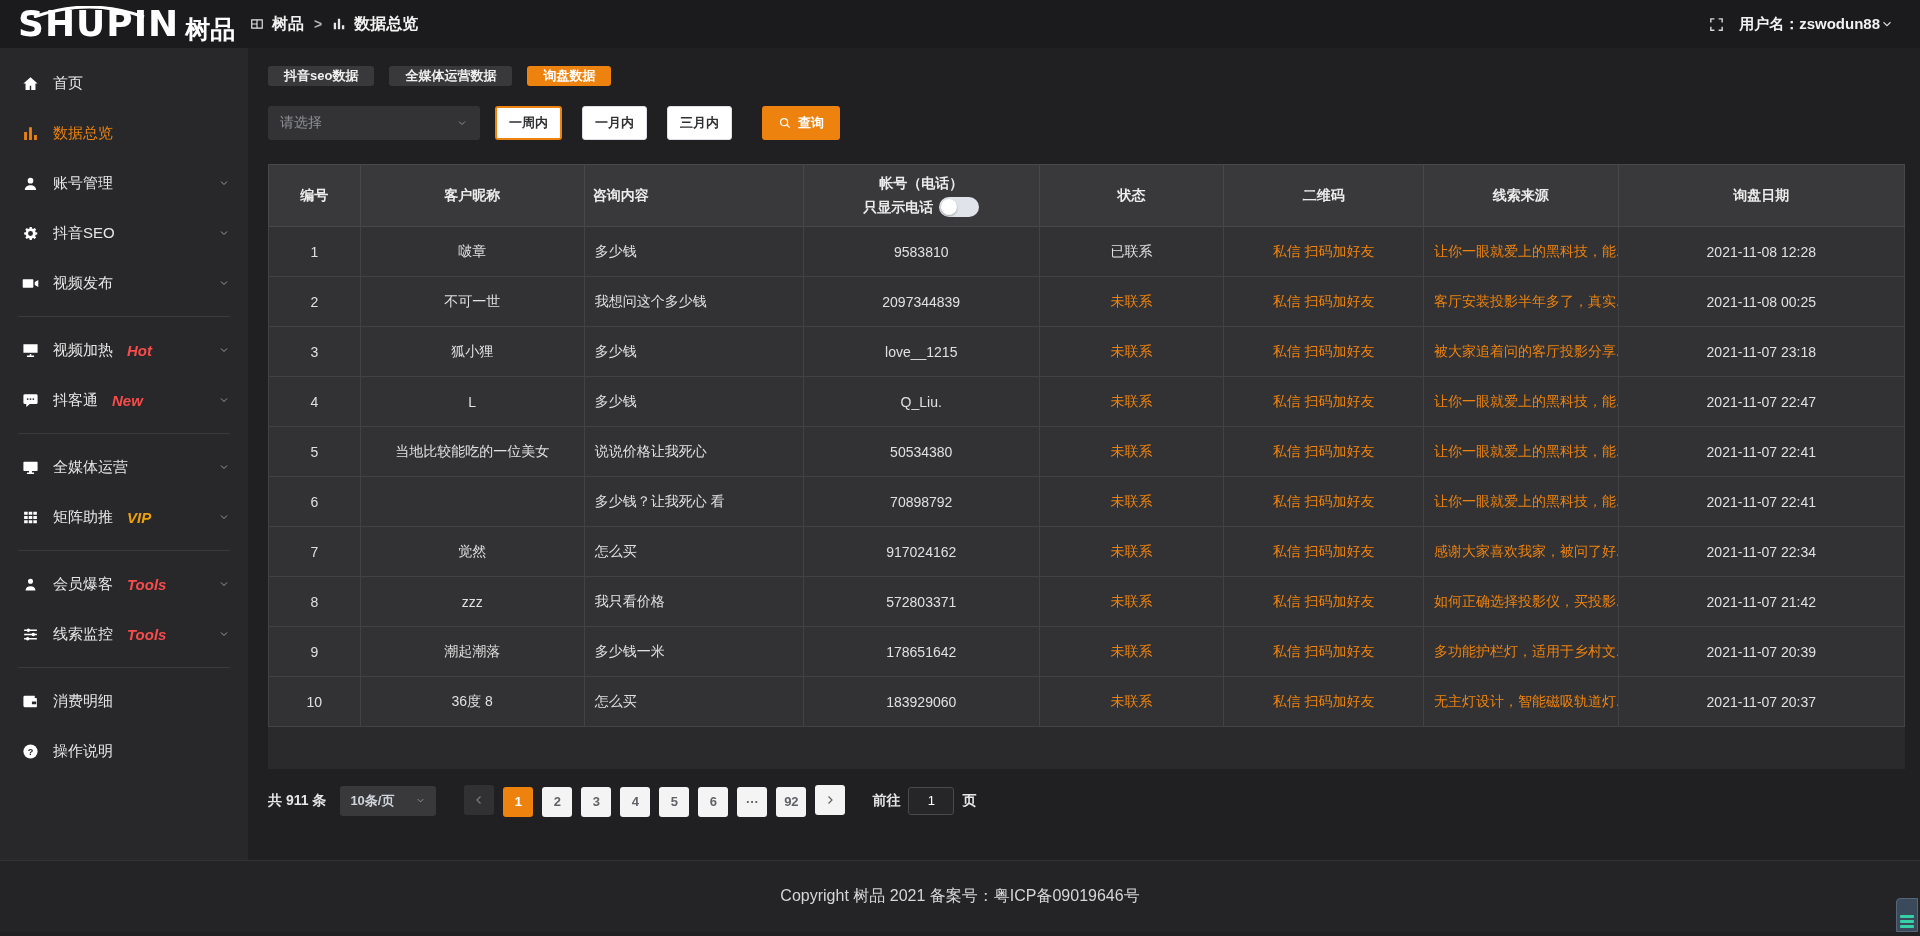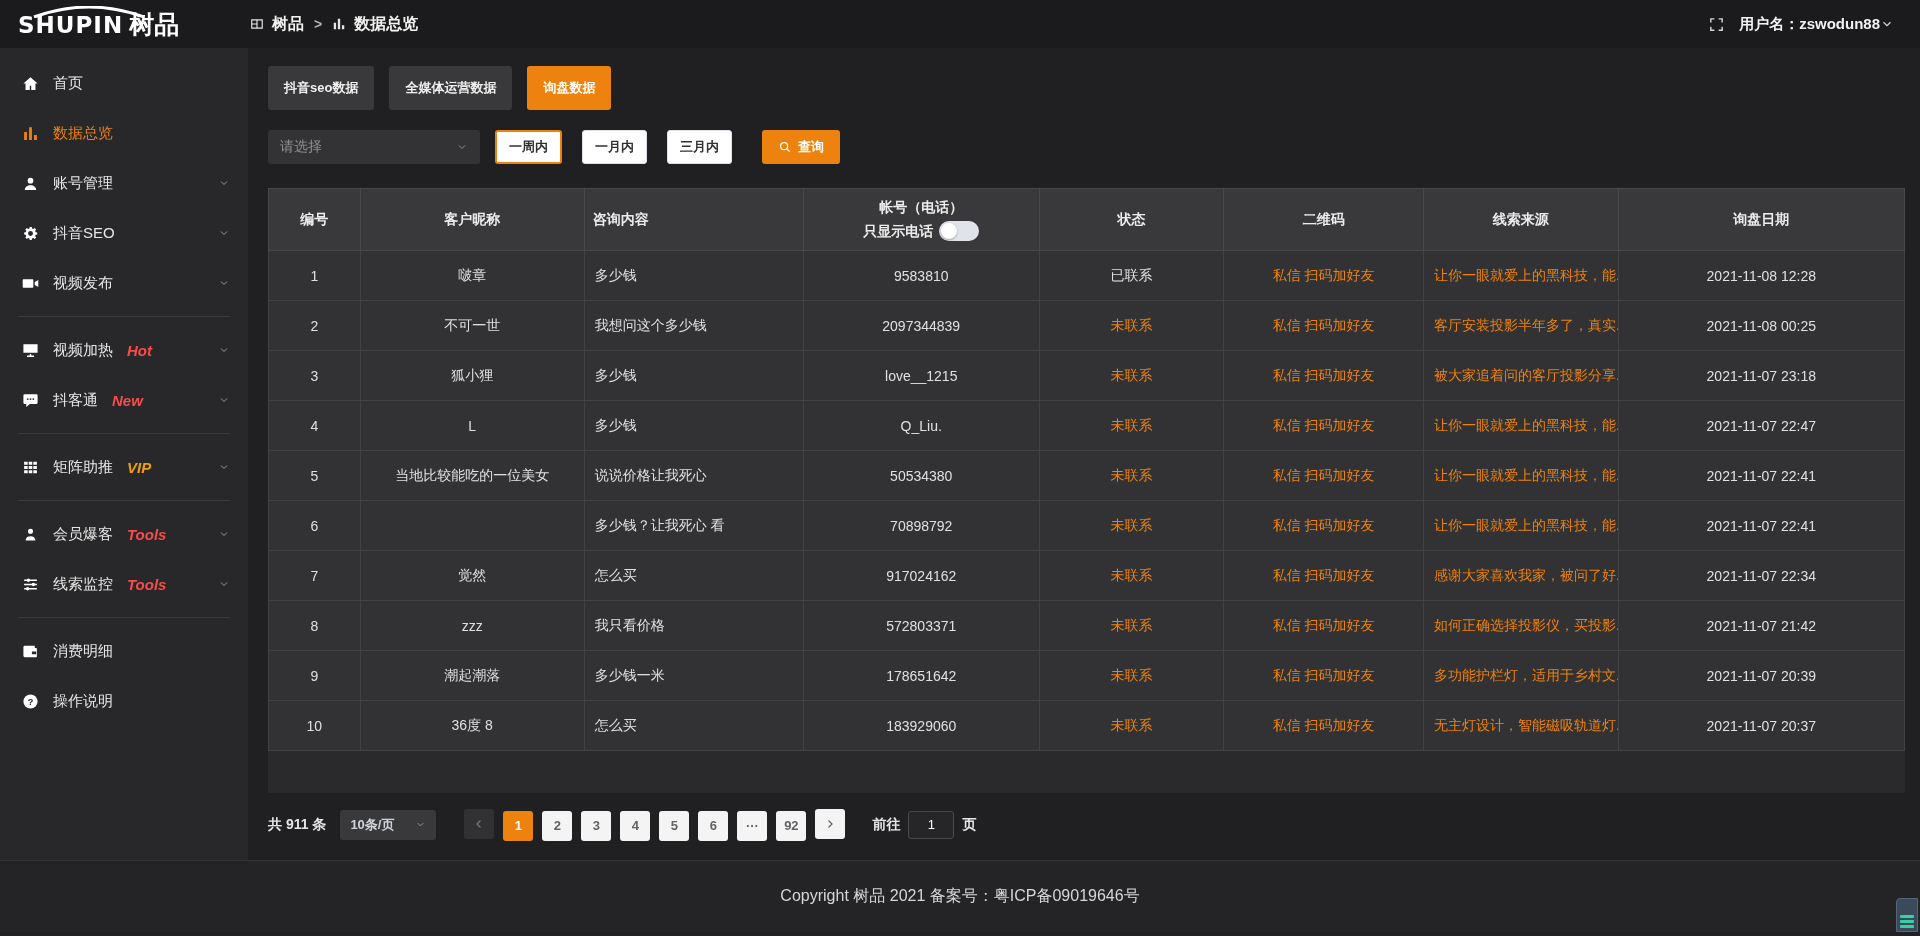--- a/index.html
+++ b/index.html
@@ -3,21 +3,21 @@
 <meta charset="utf-8">
 <style>
   * { margin:0; padding:0; box-sizing:border-box; }
   html,body { width:1920px; height:936px; overflow:hidden; }
   body { font-family:"Liberation Sans","DejaVu Sans",sans-serif; background:#202022; color:#e3e3e3; }
 
   
   .app-header { height:48px; background:#1b1b1d; display:flex; align-items:center; position:relative; }
   .logo { width:248px; display:flex; align-items:flex-end; padding-left:18px; gap:6px; }
   .logo-arcwrap { position:absolute; top:4px; left:30px; }
-  .logo-en { font-size:23px; font-weight:bold; color:#fff; letter-spacing:1px; line-height:1; font-family:"DejaVu Sans",sans-serif; }
+  .logo-en { font-size:36px; font-weight:bold; color:#fff; letter-spacing:1px; line-height:1; font-family:"DejaVu Sans",sans-serif; }
   .logo-cn { font-size:25px; font-weight:bold; color:#fff; line-height:1; }
   .breadcrumb { display:flex; align-items:center; gap:8px; font-size:16px; font-weight:bold; color:#f2f2f2; margin-left:2px; }
   .breadcrumb .sep { color:#b5b5b5; font-size:14px; margin:0 2px; }
   .header-right { margin-left:auto; display:flex; align-items:center; gap:14px; padding-right:26px; }
   .username { font-size:15px; font-weight:bold; color:#f2f2f2; display:flex; align-items:center; gap:0; }
 
   
   .content-row { display:flex; height:812px; }
   .sidebar { width:248px; background:#28282a; padding-top:10px; flex-shrink:0; }
   .main { flex:1; padding:18px 15px 0 20px; background:#202022; overflow:hidden; }
@@ -31,21 +31,21 @@
   .side-chev { margin-left:auto; color:#9a9a9a; display:inline-flex; width:12px; height:12px; }
   .side-chev svg { width:100%; height:100%; }
   .side-divider { height:1px; background:#3a3a3c; margin:8px 18px; }
 
   .icon { display:inline-flex; width:17px; height:17px; }
   .icon svg { width:100%; height:100%; }
   .icon-sm { width:14px; height:14px; }
 
   
   .tabs { display:flex; gap:15px; margin-bottom:20px; }
-  .tab { height:44px; padding:0 16px; background:#39393b; border:none; color:#f0f0f0; font-size:13px; font-weight:bold; border-radius:3px; cursor:pointer; font-family:inherit; }
+  .tab { height:20px; padding:0 16px; background:#39393b; border:none; color:#f0f0f0; font-size:13px; font-weight:bold; border-radius:3px; cursor:pointer; font-family:inherit; }
   .tab.active { background:#ed820f; color:#fff; }
 
   
   .filter-row { display:flex; align-items:center; margin-bottom:24px; }
   .select-box { width:212px; height:34px; background:#333335; border-radius:3px; display:flex; align-items:center; padding:0 12px; color:#8e9094; font-size:14px; cursor:pointer;gap:28px; }
   .select-box .chev { margin-left:auto; color:#8e9094; width:12px; height:12px; display:inline-flex; }
   .select-box .chev svg { width:100%; height:100%; }
   .ranges { display:flex; gap:20px; margin-left:15px; }
   .range-btn { height:34px; padding:0 12px; background:#fff; border:1px solid #dcdfe6; border-radius:3px; color:#303133; font-size:13px; font-weight:bold; cursor:pointer; font-family:inherit; }
   .range-btn.active { border:2px solid #ed820f; }
@@ -217,20 +217,33 @@
         <span class="side-chev">
           <svg viewBox="0 0 24 24">
             <path d="M6 9l6 6 6-6" fill="none" stroke="currentColor" stroke-width="2"></path>
           </svg>
         </span>
       </div>
       <div class="side-divider"></div>
       <div class="side-item">
         <span class="icon">
           <svg viewBox="0 0 24 24">
+            <path fill="currentColor" d="M3 4h18a1 1 0 0 1 1 1v11a1 1 0 0 1-1 1h-7v2h3v2H7v-2h3v-2H3a1 1 0 0 1-1-1V5a1 1 0 0 1 1-1z"></path>
+          </svg>
+        </span>
+        <span>全媒体运营</span>
+        <span class="side-chev">
+          <svg viewBox="0 0 24 24">
+            <path d="M6 9l6 6 6-6" fill="none" stroke="currentColor" stroke-width="2"></path>
+          </svg>
+        </span>
+      </div>
+      <div class="side-item">
+        <span class="icon">
+          <svg viewBox="0 0 24 24">
             <path fill="currentColor" d="M3 4h5v4H3zm6.5 0h5v4h-5zM16 4h5v4h-5zM3 10h5v4H3zm6.5 0h5v4h-5zM16 10h5v4h-5zM3 16h5v4H3zm6.5 0h5v4h-5zM16 16h5v4h-5z"></path>
           </svg>
         </span>
         <span>矩阵助推</span>
         <span class="side-badge" style="color: rgb(237, 160, 14);">VIP</span>
         <span class="side-chev">
           <svg viewBox="0 0 24 24">
             <path d="M6 9l6 6 6-6" fill="none" stroke="currentColor" stroke-width="2"></path>
           </svg>
         </span>

